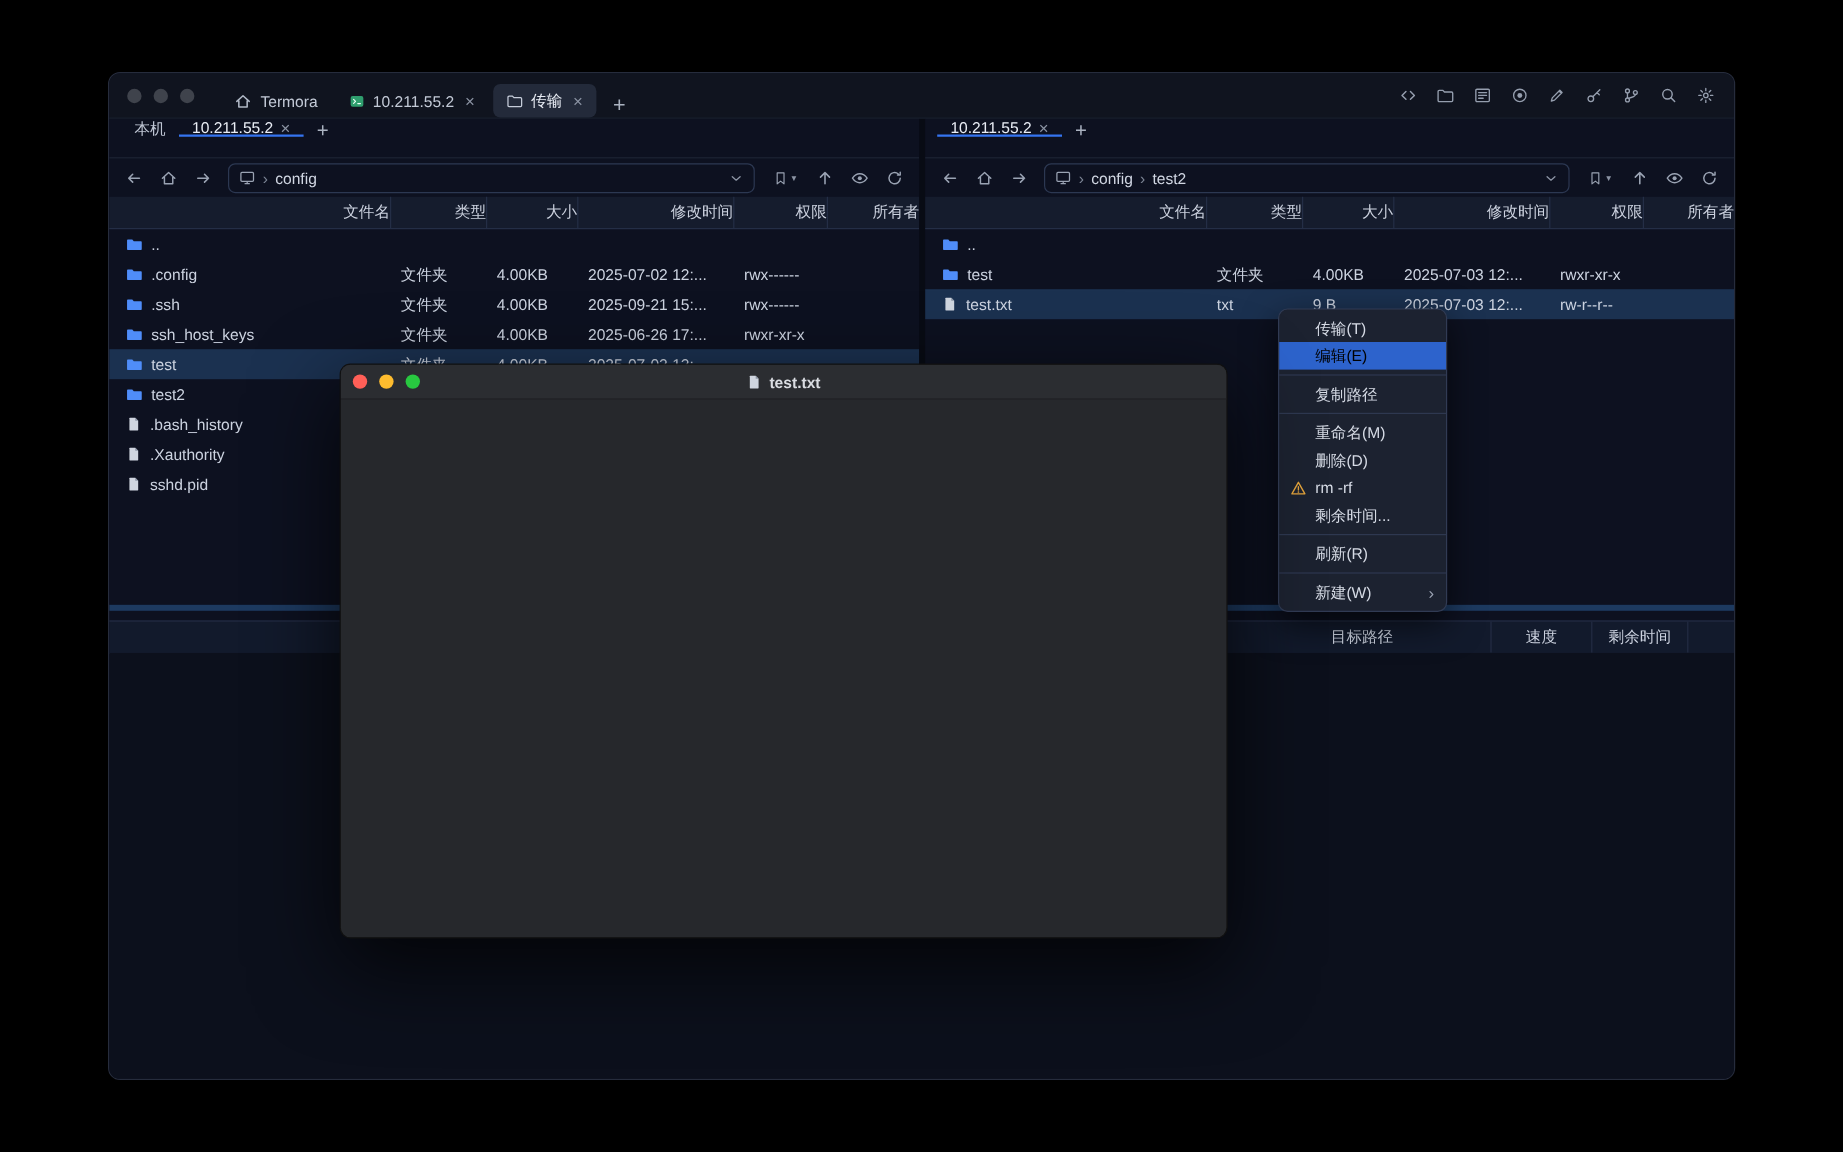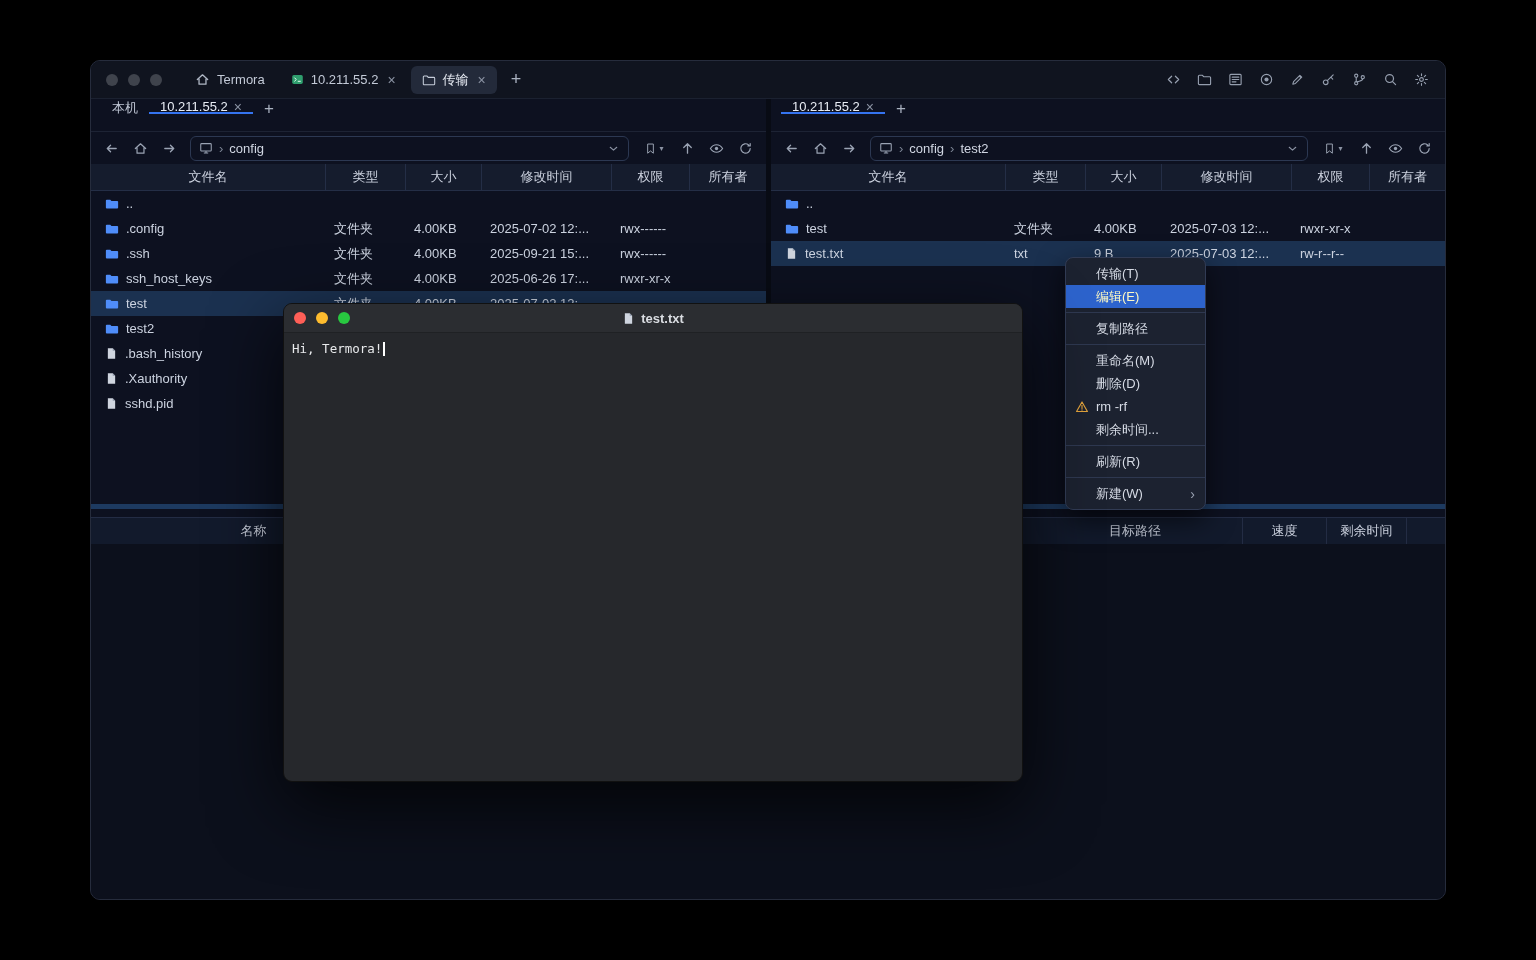--- a/index.html
+++ b/index.html
@@ -5,21 +5,21 @@
   html,body{margin:0;padding:0}
   body{width:1536px;height:960px;background:#000;position:relative;overflow:hidden;
        font-family:"Liberation Sans",sans-serif;-webkit-font-smoothing:antialiased}
   .app-window{position:absolute;left:90px;top:60px;width:1354px;height:838px;background:#0d1120;
        border:1px solid #262c3c;border-radius:10px;overflow:hidden;box-shadow:0 12px 50px rgba(0,0,0,.85)}
   
   .titlebar{position:absolute;left:0;top:0;right:0;height:38px;display:flex;align-items:center;
        background:#10141f;border-bottom:1px solid #1b2130;padding:0 12px 0 15px;box-sizing:border-box}
   .dots{display:flex;gap:10px;margin-right:22px}
   .dot{width:12px;height:12px;border-radius:50%;background:#3f434c}
-  .ttabs{display:flex;align-items:center;height:100%;gap:4px}
+  .ttabs{display:flex;align-items:flex-end;height:100%;gap:4px}
   .ttab{display:flex;align-items:center;gap:7px;height:28px;padding:0 11px;border-radius:6px;
        color:#c3cad7;font-size:13px;cursor:default;white-space:nowrap}
   .ttab.active{background:#232a3a;color:#e8ecf4}
   .ttab .x,.ptab .x{color:#8b93a3;font-size:14px;line-height:1;margin-left:2px}
   .tadd{color:#aab2c0;font-size:18px;padding:0 10px}
   .tactions{margin-left:auto;display:flex;gap:7px;align-items:center}
   .tbi{width:24px;height:24px;display:flex;align-items:center;justify-content:center;color:#959eae}
   .ic{display:inline-flex;align-items:center}
   
   .panel{position:absolute;top:38px;height:405px;background:#0d1120}
@@ -34,40 +34,40 @@
   .tbtn{width:25px;height:24px;display:flex;align-items:center;justify-content:center;color:#9aa3b3;flex:none}
   .tbtn.bm{width:34px;gap:2px}
   .caret{font-size:8px;color:#8b93a3}
   .pathbox{flex:1;height:23px;border:1px solid #2c3852;border-radius:6px;display:flex;align-items:center;
        gap:6px;padding:0 8px;color:#d0d6e2;font-size:13px;margin:0 4px;min-width:0}
   .pathbox .sep{color:#7c8595;font-size:13px}
   .chev{margin-left:auto;color:#8b93a3;display:flex}
   
   .thead,.frow{display:grid;grid-template-columns:235px 80px 76px 130px 78px 1fr;align-items:center;font-size:13px}
   .thead{height:26px;background:#151c2d;border-bottom:1px solid #242e46;color:#ccd2df}
-  .thead .hc{text-align:center;line-height:26px;height:26px;border-right:1px solid #242e46;overflow:hidden;white-space:nowrap}
+  .thead .hc{text-align:right;line-height:26px;height:26px;border-right:1px solid #242e46;overflow:hidden;white-space:nowrap}
   .thead .hc:last-child{border-right:none}
   .frow{height:25px;color:#ccd3e0}
   .frow.sel{background:#1b3150}
   .frow .c{padding:0 8px;white-space:nowrap;overflow:hidden}
   .frow .name{display:flex;align-items:center;gap:7px;padding-left:14px}
   
   .splitter{position:absolute;left:0;top:443px;right:0;height:5px;background:#1d3a60}
   .txheader{position:absolute;left:0;top:456px;right:0;height:26px;display:flex;align-items:stretch;
        background:#121a2c;border-top:1px solid #232c44;border-bottom:1px solid #232c44;font-size:13px;color:#ccd2df}
   .txc{line-height:26px;text-align:center;white-space:nowrap;overflow:hidden;flex:none}
   .txc.br{border-right:1px solid #232c44}
   .txsp{flex:1}
   .txend{flex:none}
   .txbody{position:absolute;left:0;top:483px;right:0;bottom:0;background:#0c101c}
   
   .cmenu{position:absolute;left:974px;top:196px;width:141px;background:#1c2230;border:1px solid #313b54;
        border-radius:8px;padding:4px 0;box-shadow:0 10px 28px rgba(0,0,0,.6);z-index:30;box-sizing:border-box}
   .mi{height:23px;display:flex;align-items:center;padding:0 10px 0 30px;font-size:13px;color:#d6dbe5;white-space:nowrap}
-  .mi.hl{background:#2d63cc;color:#fef9c3}
+  .mi.hl{background:#2d63cc;color:#000000}
   .mi .wic{position:absolute;left:9px;display:flex}
   .mi{position:relative}
   .mi .sub{margin-left:auto;color:#9aa2b2;font-size:14px}
   .msep{border-top:1px solid #2e3850;margin:4px 0}
   
   .editor{position:absolute;left:192px;top:242px;width:738px;height:477px;border-radius:9px;overflow:hidden;
        background:#26282c;box-shadow:0 24px 70px rgba(0,0,0,.75);z-index:50;border:1px solid #111}
   .etitle{height:28px;background:#2b2d31;border-bottom:1px solid #1f2124;display:flex;align-items:center;justify-content:center;position:relative}
   .lights{position:absolute;left:10px;top:0;height:28px;display:flex;align-items:center;gap:10px}
   .lt{width:12px;height:12px;border-radius:50%}
@@ -509,21 +509,20 @@
           <span class="c">9 B</span>
           <span class="c">2025-07-03 12:...</span>
           <span class="c">rw-r--r--</span>
           <span class="c"></span>
       </div>
     </div>
   </section>
 
   <div class="splitter"></div>
   <div class="txheader">
-    <span class="txc" style="width:325px">名称</span>
     <span class="txsp"></span>
     <span class="txc br" style="width:214px">目标路径</span>
     <span class="txc br" style="width:83px">速度</span>
     <span class="txc br" style="width:79px">剩余时间</span>
     <span class="txend" style="width:38px"></span>
   </div>
   <div class="txbody"></div>
 
   <div class="cmenu">
     <div class="mi">
@@ -577,18 +576,15 @@
       <div class="etname">
         <span class="ic">
             <svg viewBox="0 0 16 16" width="13" height="13">
               <path d="M4 1.5h5.5l3 3V14c0 .3-.2.5-.5.5H4c-.3 0-.5-.2-.5-.5V2c0-.3.2-.5.5-.5z" fill="#cfd5df"></path>
               <path d="M9.5 1.5v3h3z" fill="#8d96a6"></path>
             </svg>
           </span>
         <span>test.txt</span>
       </div>
     </div>
-    <div class="ebody">
-      <span>Hi, Termora!</span><span class="cursor"></span>
-    </div>
   </div>
 
 </div>
 
 </body></html>

